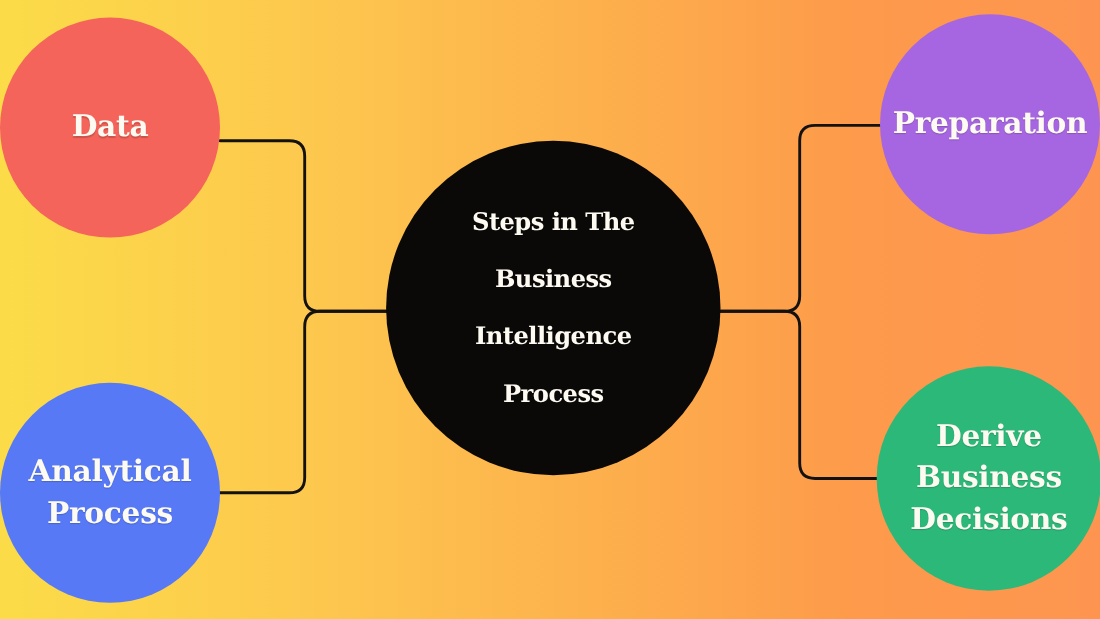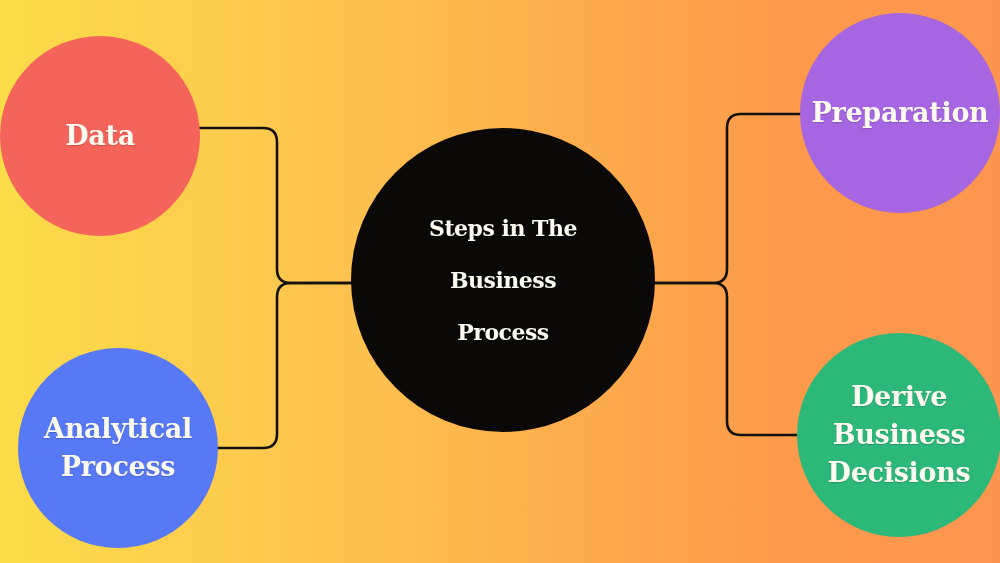--- a/index.html
+++ b/index.html
@@ -41,22 +41,22 @@
   }
   .node .line {
     color: #fdfaf2;
     font-weight: bold;
     font-size: 27px;
     line-height: 38px;
     letter-spacing: -0.3px;
     white-space: nowrap;
     text-shadow: 0 1px 1px rgba(0,0,0,0.18);
   }
-  .node-red    { left: 0px;   top: 36px;  width: 200px; height: 200px; background: #f5645a; }
-  .node-blue   { left: 0px;   top: 348px; width: 200px; height: 200px; background: #5779f6; margin-left: 18px; }
+  .node-red    { left: 0px;   top: 16px;  width: 200px; height: 200px; background: #f5645a; }
+  .node-blue   { left: 0px;   top: 348px; width: 200px; height: 200px; background: #5779f6; }
   .node-purple { left: 800px; top: 13px;  width: 200px; height: 200px; background: #a666e1; }
   .node-green  { left: 797px; top: 333px; width: 204px; height: 204px; background: #2cb878; }
   .node-center {
     left: 351px; top: 128px; width: 304px; height: 304px;
     background: #0b0908;
   }
   .node-center .line {
     font-size: 22px;
     line-height: 52px;
     letter-spacing: -0.5px;
@@ -90,16 +90,17 @@
 
   <div class="node node-green">
     <div class="line">Derive</div>
     <div class="line">Business</div>
     <div class="line">Decisions</div>
   </div>
 
   <div class="node node-center">
     <div class="line">Steps in The</div>
     <div class="line">Business</div>
+    <div class="line">Intelligence</div>
     <div class="line">Process</div>
   </div>
 
 </div>
 
 </body></html>

